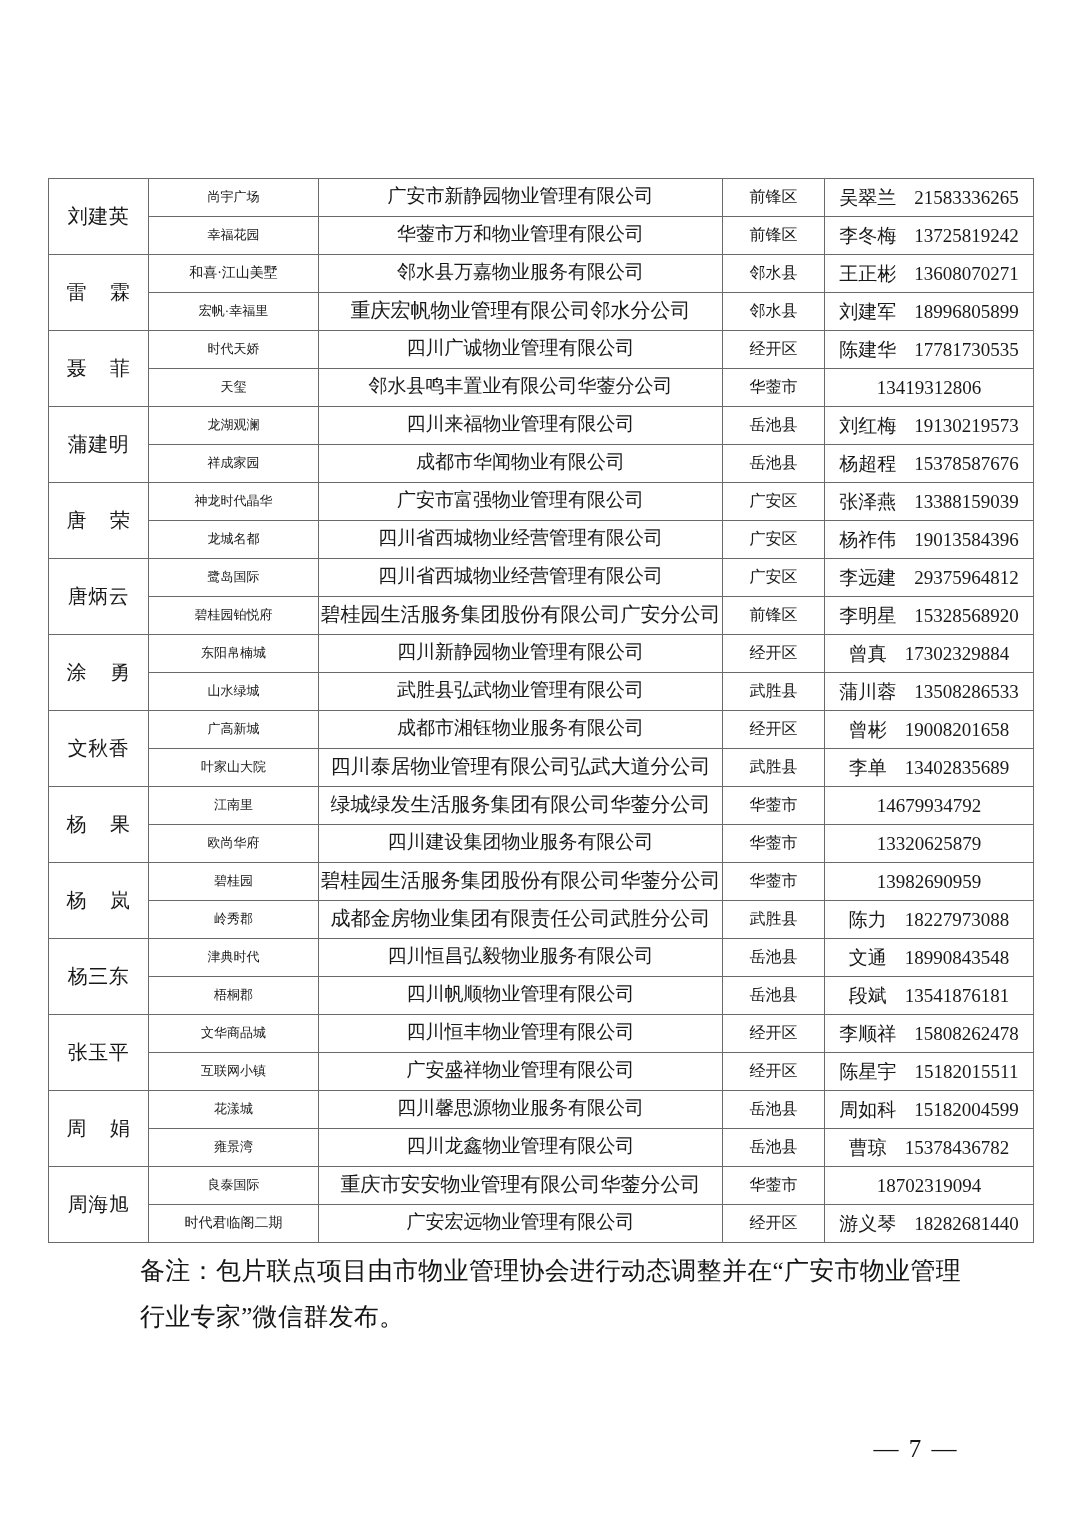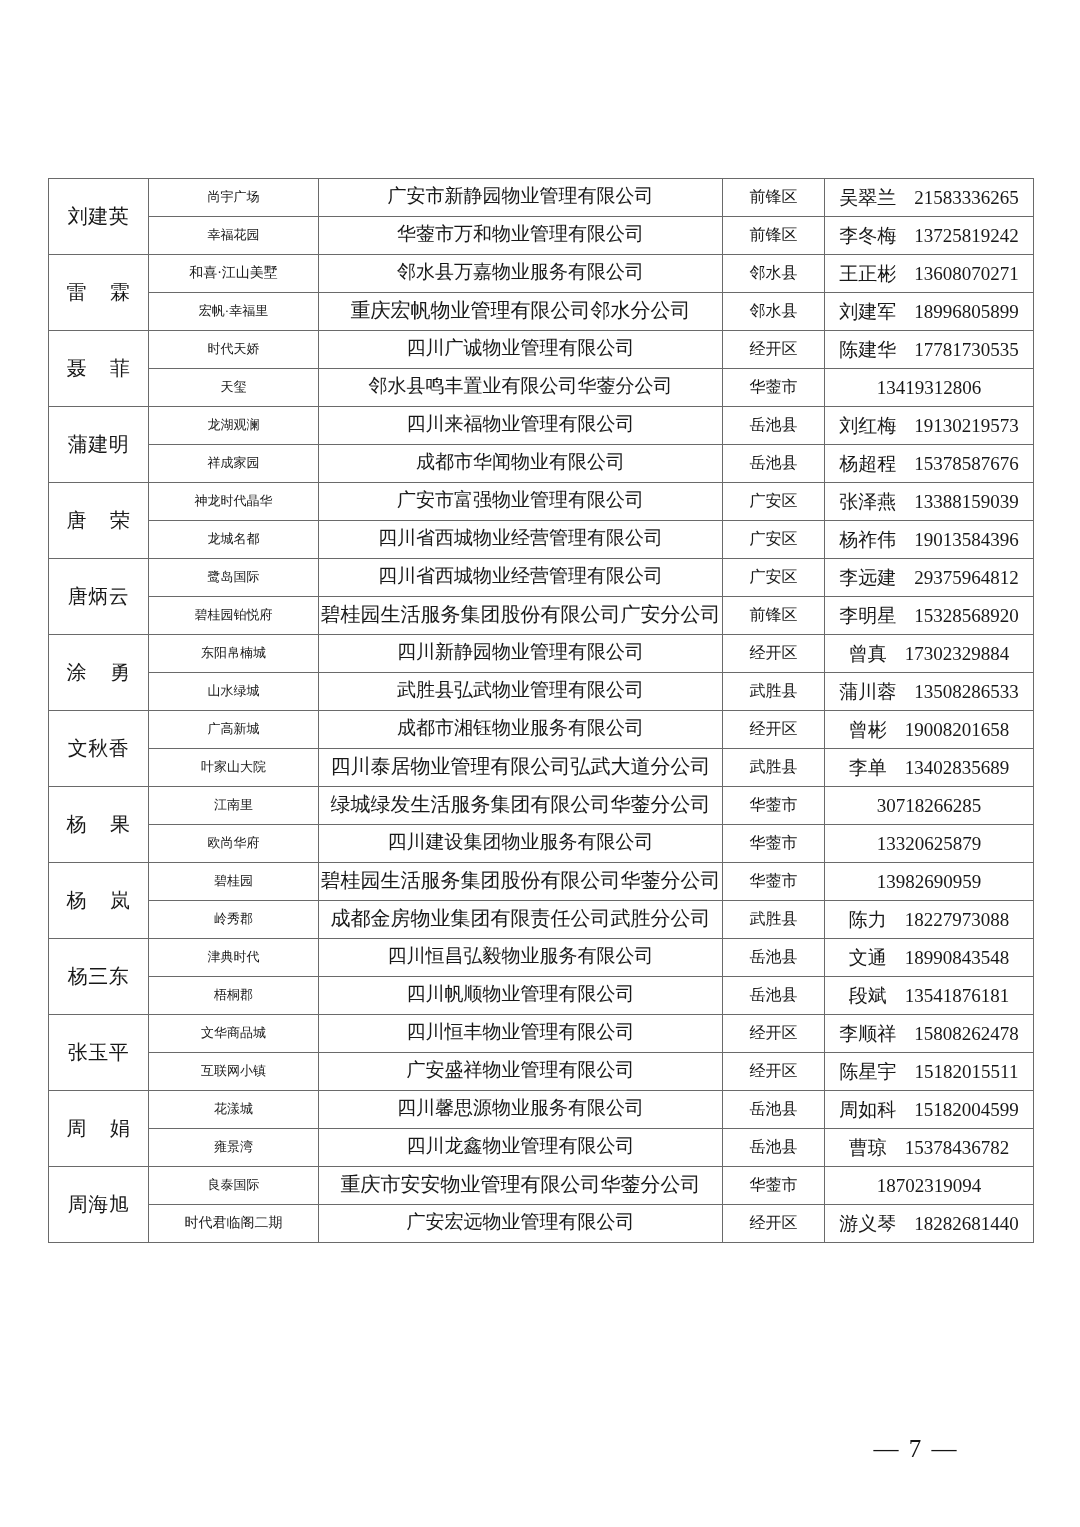--- a/index.html
+++ b/index.html
@@ -231,21 +231,21 @@
             <td class="cell-project">叶家山大院</td>
             <td class="cell-company small">四川泰居物业管理有限公司弘武大道分公司</td>
             <td class="cell-district">武胜县</td>
             <td class="cell-contact"><span class="nm">李单</span><span>13402835689</span></td>
           </tr>
           <tr>
             <td class="cell-expert" rowspan="2"><span class="sp2">杨果</span></td>
             <td class="cell-project">江南里</td>
             <td class="cell-company small">绿城绿发生活服务集团有限公司华蓥分公司</td>
             <td class="cell-district">华蓥市</td>
-            <td class="cell-contact"><span>30718266285</span></td>
+            <td class="cell-contact"><span>14679934792</span></td>
           </tr>
           <tr>
             <td class="cell-project">欧尚华府</td>
             <td class="cell-company">四川建设集团物业服务有限公司</td>
             <td class="cell-district">华蓥市</td>
             <td class="cell-contact"><span>13320625879</span></td>
           </tr>
           <tr>
             <td class="cell-expert" rowspan="2"><span class="sp2">杨岚</span></td>
             <td class="cell-project">碧桂园</td>
@@ -308,18 +308,19 @@
           <tr>
             <td class="cell-project small">时代君临阁二期</td>
             <td class="cell-company">广安宏远物业管理有限公司</td>
             <td class="cell-district">经开区</td>
             <td class="cell-contact"><span class="nm">游义琴</span><span>18282681440</span></td>
           </tr>
         </tbody>
     </table>
   </div>
 
+  <div class="note">备注：包片联点项目由市物业管理协会进行动态调整并在“广安市物业管理行业专家”微信群发布。</div>
 
   <div class="page-number">
     <span class="inner">— 7 —</span>
   </div>
 
 </div>
 
 </body></html>

